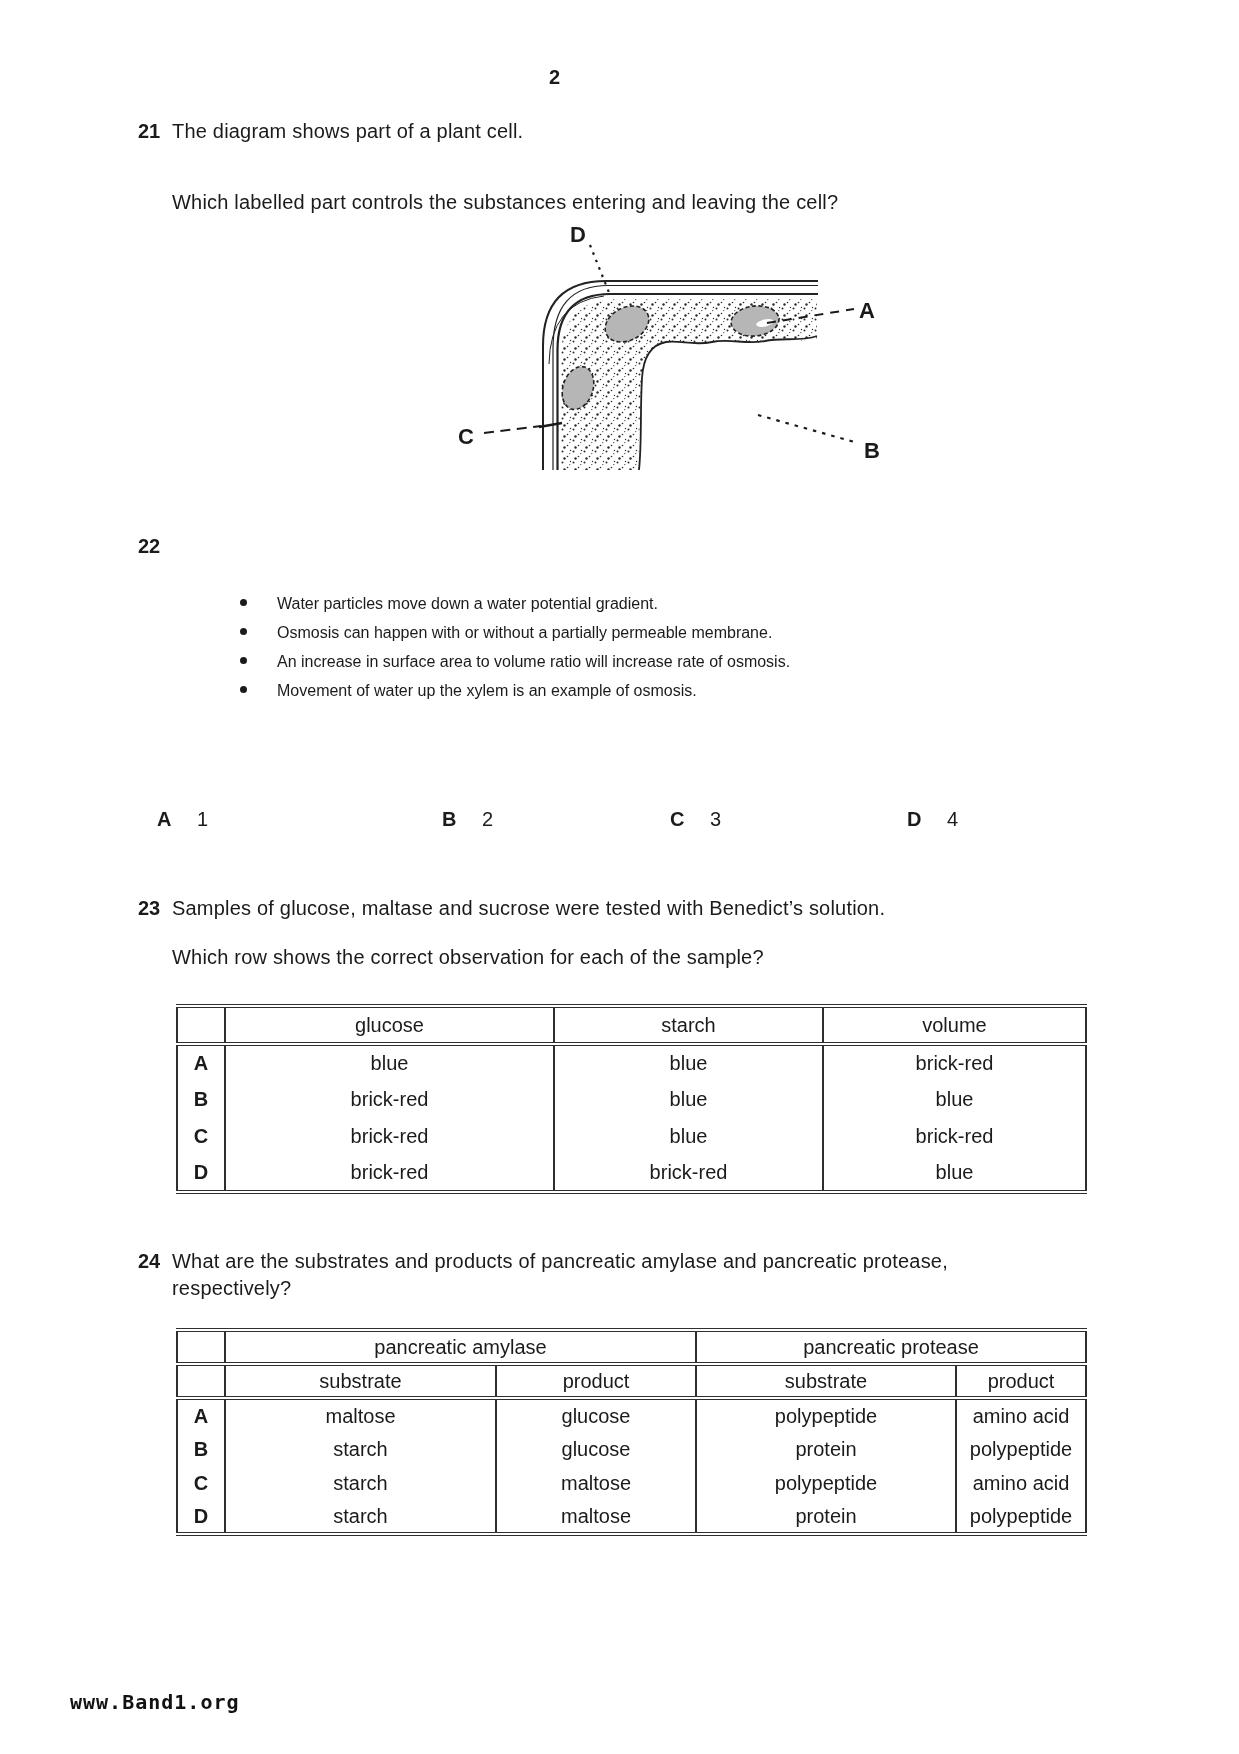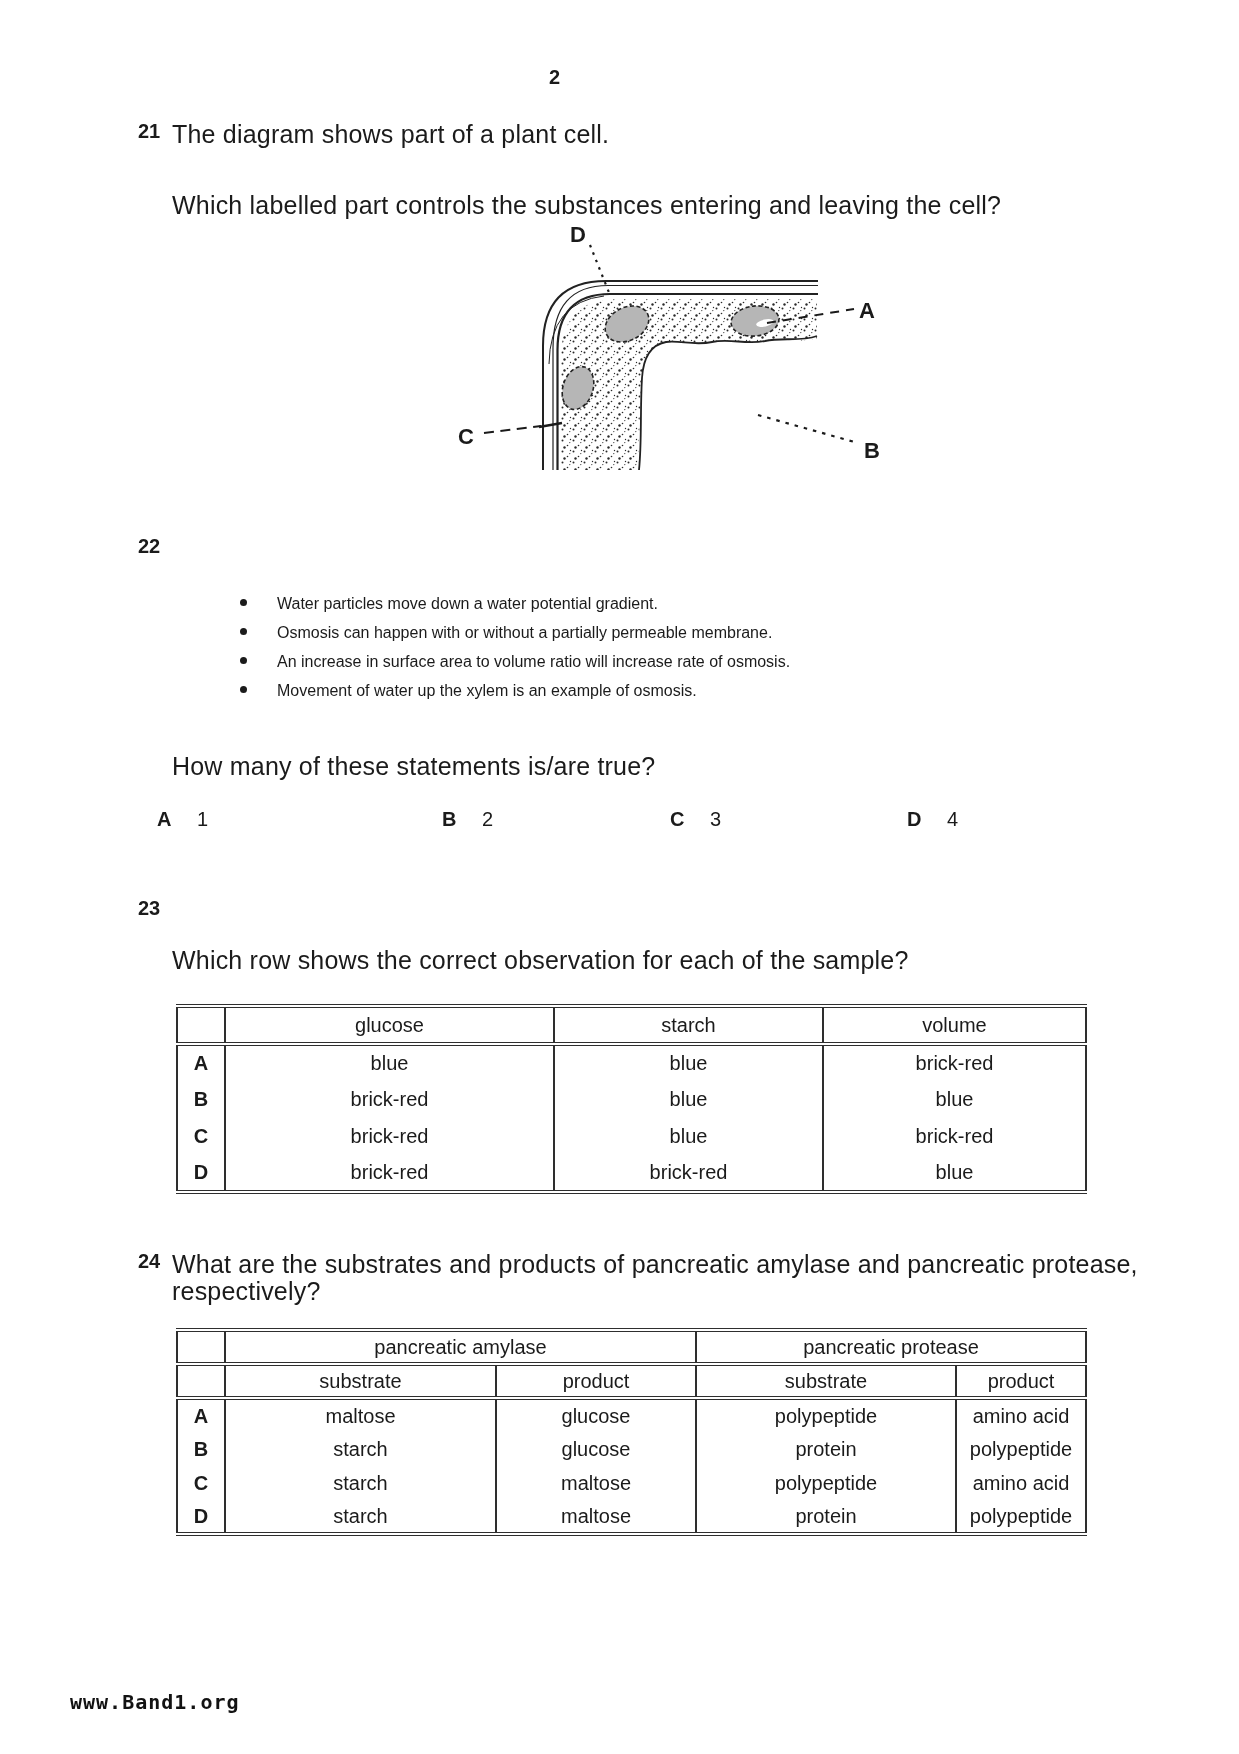--- a/index.html
+++ b/index.html
@@ -1,21 +1,21 @@
 <!DOCTYPE html>
 <html><head>
 <meta charset="utf-8">
 <style>
   html,body{margin:0;padding:0;background:#ffffff;}
   #page{position:relative;width:1239px;height:1754px;background:#ffffff;overflow:hidden;
         font-family:"Liberation Sans",sans-serif;color:#1b1b1b;}
   .abs{position:absolute;white-space:nowrap;}
   .pgnum{font-weight:bold;font-size:20px;}
   .qnum{font-weight:bold;font-size:20px;}
-  .qtext{font-size:25px;letter-spacing:0.2px;}
+  .qtext{font-size:20px;letter-spacing:0.2px;}
   .bullets{position:absolute;left:240px;top:589px;font-size:16px;line-height:29px;}
   .bullet{display:block;}
   .bullet::before{content:"";display:inline-block;width:7px;height:7px;border-radius:50%;
                   background:#1b1b1b;margin-right:30px;vertical-align:3px;}
   .optletter{font-weight:bold;font-size:20px;}
   .optvalue{font-size:20px;}
   table.t{position:absolute;border-collapse:collapse;table-layout:fixed;
           font-size:20px;color:#1b1b1b;width:909px;
           border:2px solid #2e2e2e;border-top:4px double #2e2e2e;border-bottom:4px double #2e2e2e;}
   table.t td{border-left:2px solid #2e2e2e;text-align:center;vertical-align:middle;
@@ -88,32 +88,32 @@
 
   <div class="abs qnum" style="left:138px;top:535px">22</div>
 
   <div class="bullets">
     <span class="bullet">Water particles move down a water potential gradient.</span>
     <span class="bullet">Osmosis can happen with or without a partially permeable membrane.</span>
     <span class="bullet">An increase in surface area to volume ratio will increase rate of osmosis.</span>
     <span class="bullet">Movement of water up the xylem is an example of osmosis.</span>
   </div>
 
-  <div class="abs qtext" style="left:172px;top:752px">How many of these statements is/are true?</div>
 
   <div class="abs optletter" style="left:157px;top:808px">A</div>
   <div class="abs optvalue" style="left:197px;top:808px">1</div>
   <div class="abs optletter" style="left:442px;top:808px">B</div>
   <div class="abs optvalue" style="left:482px;top:808px">2</div>
   <div class="abs optletter" style="left:670px;top:808px">C</div>
   <div class="abs optvalue" style="left:710px;top:808px">3</div>
   <div class="abs optletter" style="left:907px;top:808px">D</div>
   <div class="abs optvalue" style="left:947px;top:808px">4</div>
 
   <div class="abs qnum" style="left:138px;top:897px">23</div>
+  <div class="abs qtext" style="left:172px;top:897px">Samples of glucose, maltase and sucrose were tested with Benedict’s solution.</div>
   <div class="abs qtext" style="left:172px;top:946px">Which row shows the correct observation for each of the sample?</div>
 
   <table class="t" id="table23">
     <colgroup>
         <col style="width:48px">
         <col style="width:329px">
         <col style="width:269px">
         <col style="width:263px">
       </colgroup>
     <tbody>

